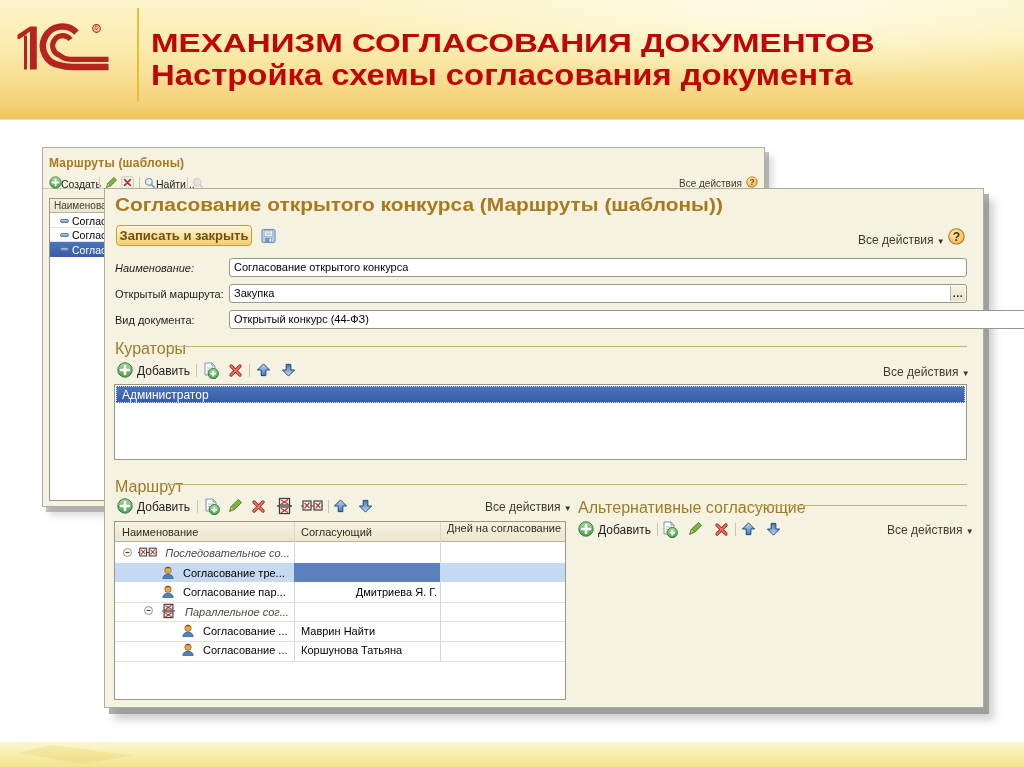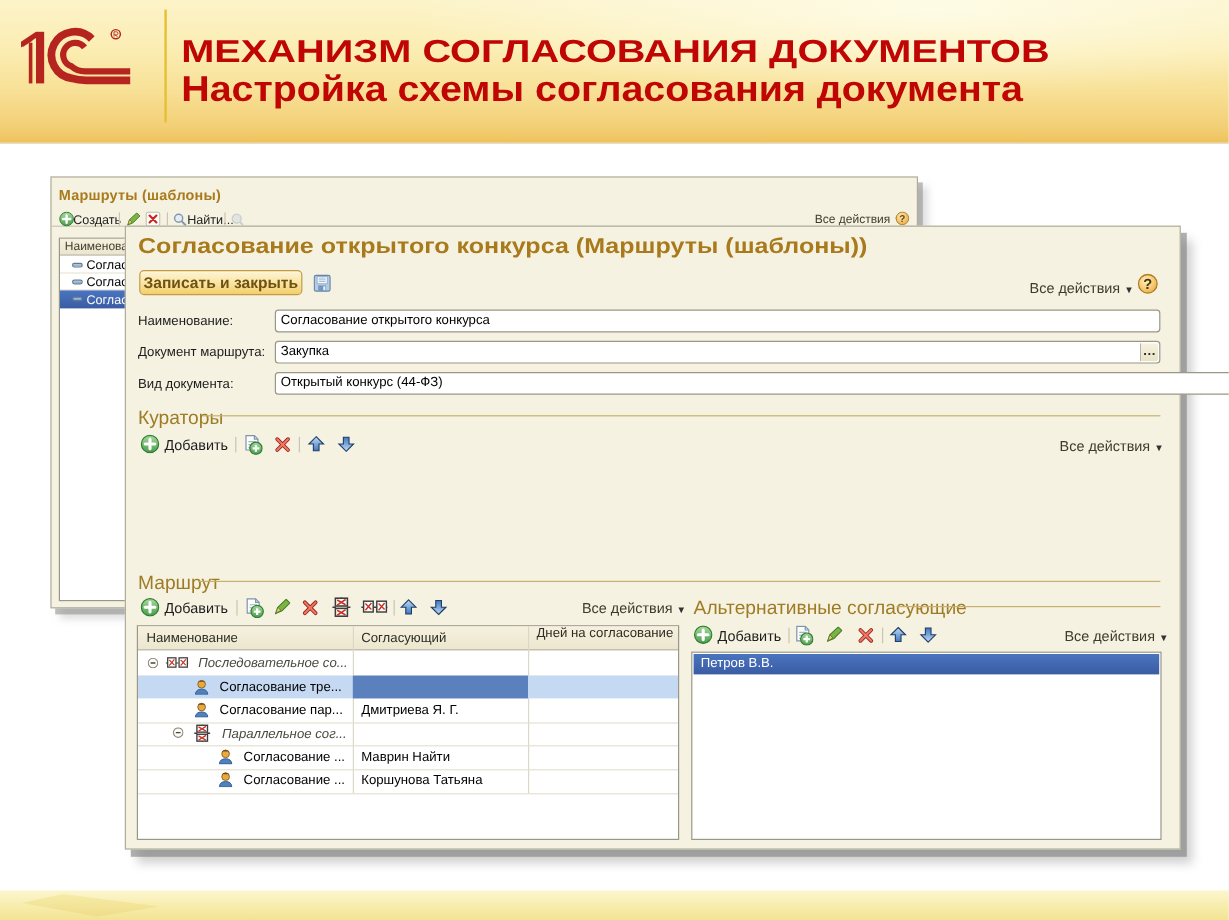--- a/index.html
+++ b/index.html
@@ -168,23 +168,23 @@
     background:linear-gradient(180deg,#fdf4d4 0%,#f9e7ab 45%,#f3cf6b 100%);box-shadow:inset 0 1px 0 #fff8e0;
     font-size:13px;font-weight:bold;color:#6f5111;text-align:center;padding-top:2px;">Записать и закрыть</div>
   <svg class="icon" style="left:156px;top:39px" width="15" height="16" viewBox="0 0 16 16">
     <rect x="1" y="1" width="14" height="14" rx="1.5" fill="#b6cce2" stroke="#6585aa"></rect>
     <rect x="3.5" y="2" width="9" height="6.5" fill="#f4f8fc" stroke="#8aa6c6" stroke-width="0.7"></rect>
     <path d="M5 3.5 h6 M5 5 h6 M5 6.5 h6" stroke="#9db8d2" stroke-width="0.8"></path>
     <rect x="4.5" y="10" width="7" height="5" fill="#7396bc"></rect>
     <rect x="9" y="10.8" width="1.8" height="3.4" fill="#eef4fa"></rect>
   </svg>
 
-  <div class="lbl" style="position:absolute;left:10px;top:73px;">Наименование:</div>
+  <div class="lbl" style="position:absolute;left:10px;top:73px;font-style:italic;">Наименование:</div>
   <div class="input" style="left:124px;top:69px;width:738px;height:19px;">Согласование открытого конкурса</div>
-  <div class="lbl" style="position:absolute;left:10px;top:99px;">Документ маршрута:</div>
+  <div class="lbl" style="position:absolute;left:10px;top:99px;">Открытый маршрута:</div>
   <div class="input" style="left:124px;top:95px;width:738px;height:19px;">Закупка<span class="dots">...</span></div>
   <div class="lbl" style="position:absolute;left:10px;top:125px;">Вид документа:</div>
   <div class="input" style="left:124px;top:121px;width:890px;height:19px;">Открытый конкурс (44-ФЗ)<span class="dots">...</span></div>
 
   <div class="group-label" style="position:absolute;left:10px;top:151px;">Кураторы</div>
   <div class="gline" style="left:64px;top:157px;width:798px;"></div>
   <div id="tb-kur">
     <svg class="icon" style="left:12px;top:173px" width="16" height="16" viewBox="0 0 16 16">
       <circle cx="8" cy="8" r="7.2" fill="url(#gg1)" stroke="#2f7d33"></circle>
       <path d="M8 4 L8 12 M4 8 L12 8" stroke="#fff" stroke-width="2.6" stroke-linecap="round"></path>
@@ -215,20 +215,25 @@
     <svg class="icon" style="left:176px;top:173px" width="15" height="16" viewBox="0 0 16 16">
       <defs>
           <linearGradient id="bd1" x1="0" y1="1" x2="0" y2="0">
             <stop offset="0" stop-color="#c2dcf4"></stop>
             <stop offset="1" stop-color="#3f77c2"></stop>
           </linearGradient>
         </defs>
       <path d="M8 14.5 L14.5 8 L10.5 8 L10.5 2 L5.5 2 L5.5 8 L1.5 8 Z" fill="url(#bd1)" stroke="#1f3f66"></path>
     </svg>
     <div class="vd" style="position:absolute;left:778px;top:176px;font-size:12px;">Все действия <span class="car">▼</span></div>
+  </div>
+  <div class="listbox" style="left:9px;top:195px;width:853px;height:76px;">
+    <div class="selrow" style="position:absolute;left:1px;top:1px;right:1px;height:17px;font-size:12px;border:1px dotted rgba(230,238,250,0.85);">
+        <span style="position:absolute;left:5px;top:1px;">Администратор</span>
+      </div>
   </div>
 
   <div class="group-label" style="position:absolute;left:10px;top:289px;">Маршрут</div>
   <div class="gline" style="left:60px;top:295px;width:802px;"></div>
   <div id="tb-mar">
     <svg class="icon" style="left:12px;top:309px" width="16" height="16" viewBox="0 0 16 16">
       <circle cx="8" cy="8" r="7.2" fill="url(#gg1)" stroke="#2f7d33"></circle>
       <path d="M8 4 L8 12 M4 8 L12 8" stroke="#fff" stroke-width="2.6" stroke-linecap="round"></path>
     </svg>
     <div class="tbtxt" style="left:32px;top:311px;">Добавить</div>
@@ -337,21 +342,21 @@
     </svg>
     <div class="cell" style="left:68px;top:45px;width:108px;">Согласование тре...</div>
     <div class="cell" style="left:186px;top:45px;width:136px;color:#fff;margin-top:28px;">Лобанова Н.Е.</div>
 
     <svg class="icon" style="left:47px;top:63px" width="12" height="13" viewBox="0 0 12 13">
       <circle cx="6" cy="4.2" r="3.2" fill="#eaa93f" stroke="#8a6420" stroke-width="0.8"></circle>
       <path d="M2.9 3.4 A3.2 3.2 0 0 1 9.1 3.4 L8.2 2.2 L3.8 2.2 Z" fill="#6b4a20"></path>
       <path d="M0.8 12.6 Q1.2 8.3 6 8.3 Q10.8 8.3 11.2 12.6 Z" fill="#4f81bd" stroke="#2e5f94" stroke-width="0.8"></path>
     </svg>
     <div class="cell" style="left:68px;top:64px;width:108px;">Согласование пар...</div>
-    <div class="cell" style="left:186px;top:64px;width:136px;">Дмитриева Я. Г.</div>
+    <div class="cell" style="left:186px;top:64px;width:136px;text-align:right;">Дмитриева Я. Г.</div>
     <div class="rowline" style="left:0;top:79.8px;width:450px;"></div>
 
     <svg class="icon" style="left:29px;top:84px" width="9" height="9" viewBox="0 0 10 10">
         <circle cx="5" cy="5" r="4.4" fill="#fbfaf4" stroke="#8a8878"></circle>
         <path d="M2.8 5 h4.4" stroke="#444" stroke-width="1.2"></path>
       </svg>
     <svg class="icon" style="left:46px;top:81px" width="15" height="16" viewBox="0 0 17 18">
       <path d="M1 9 h3 M13 9 h3 M8.5 1 v2 M8.5 15 v2" stroke="#3c3c3c" stroke-width="1.3"></path>
       <rect x="3.5" y="1.5" width="10" height="6.5" fill="#fff" stroke="#3c3c3c" stroke-width="1.3"></rect>
       <rect x="3.5" y="10" width="10" height="6.5" fill="#fff" stroke="#3c3c3c" stroke-width="1.3"></rect>
@@ -373,22 +378,17 @@
     <svg class="icon" style="left:67px;top:121px" width="12" height="13" viewBox="0 0 12 13">
       <circle cx="6" cy="4.2" r="3.2" fill="#eaa93f" stroke="#8a6420" stroke-width="0.8"></circle>
       <path d="M2.9 3.4 A3.2 3.2 0 0 1 9.1 3.4 L8.2 2.2 L3.8 2.2 Z" fill="#6b4a20"></path>
       <path d="M0.8 12.6 Q1.2 8.3 6 8.3 Q10.8 8.3 11.2 12.6 Z" fill="#4f81bd" stroke="#2e5f94" stroke-width="0.8"></path>
     </svg>
     <div class="cell" style="left:88px;top:122px;width:88px;">Согласование ...</div>
     <div class="cell" style="left:186px;top:122px;width:136px;">Коршунова Татьяна</div>
     <div class="rowline" style="left:0;top:138.6px;width:450px;"></div>
   </div>
 
-  <div class="listbox" style="left:471px;top:354px;width:392px;height:157px;">
-    <div class="selrow" style="position:absolute;left:1px;top:1px;right:1px;height:17px;font-size:11px;">
-        <span style="position:absolute;left:6px;top:2px;">Петров В.В.</span>
-      </div>
-  </div>
 </div>
 
 <div id="footer">
     <div class="shape"></div>
   </div>
 
 </body></html>

